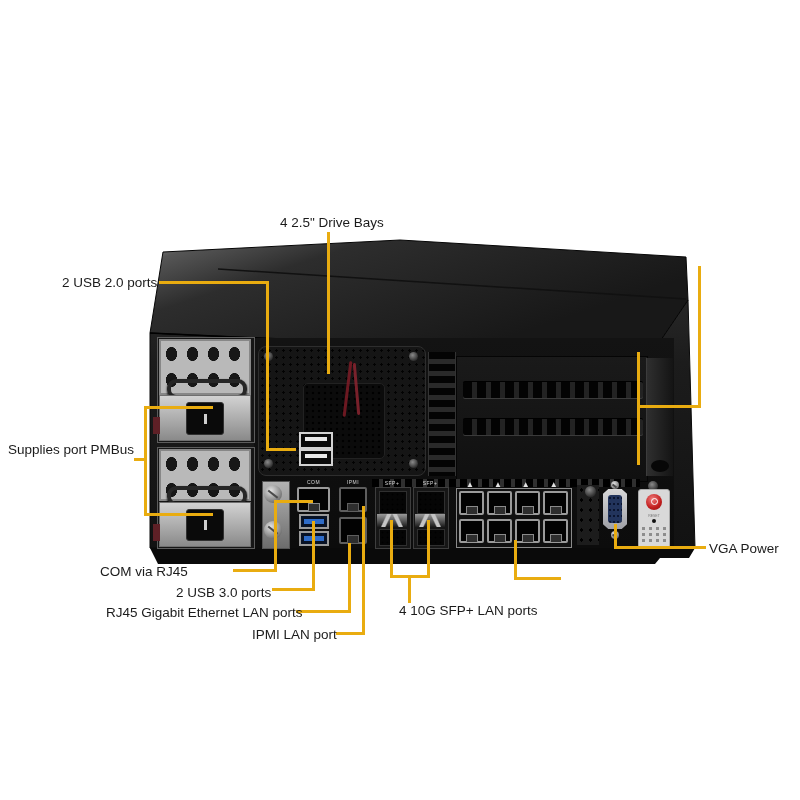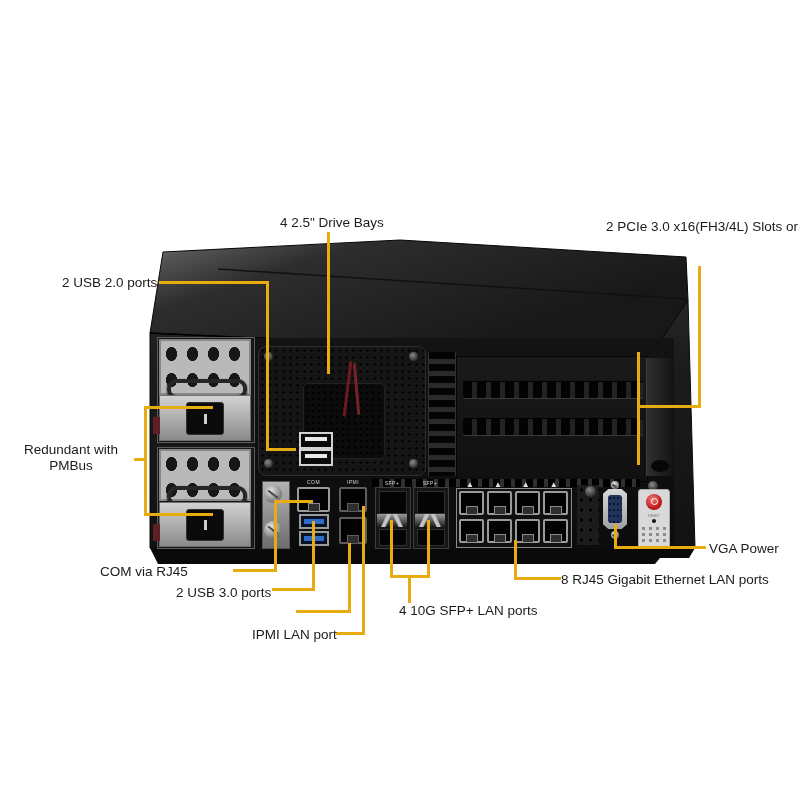--- a/index.html
+++ b/index.html
@@ -212,26 +212,25 @@
   <div class="cl" style="left:427px;top:520px;width:3px;height:58px;"></div>
   <div class="cl" style="left:390px;top:575px;width:40px;height:3px;"></div>
   <div class="cl" style="left:408px;top:575px;width:3px;height:28px;"></div>
   <div class="cl" style="left:514px;top:540px;width:3px;height:40px;"></div>
   <div class="cl" style="left:514px;top:577px;width:47px;height:3px;"></div>
   <div class="cl" style="left:614px;top:524px;width:3px;height:24px;"></div>
   <div class="cl" style="left:614px;top:546px;width:92px;height:3px;"></div>
 
   <div class="lbl" style="left:280px;top:215px;">4 2.5" Drive Bays</div>
   <div class="lbl" style="left:585px;top:219px;width:213px;text-align:right;">
-    <div>2 PCIe 3.0 x16(FH3/4L) Slots or</div>
   </div>
   <div class="lbl" style="left:62px;top:275px;">2 USB 2.0 ports</div>
   <div class="lbl" style="left:4px;top:442px;width:134px;text-align:center;white-space:normal;">
-    <div>Redundant with PMBus</div>
+    <div>Supplies port PMBus</div>
   </div>
   <div class="lbl" style="left:100px;top:564px;">COM via RJ45</div>
   <div class="lbl" style="left:176px;top:585px;text-align:center;">2 USB 3.0 ports</div>
+  <div class="lbl" style="left:106px;top:605px;">RJ45 Gigabit Ethernet LAN ports</div>
   <div class="lbl" style="left:252px;top:627px;">IPMI LAN port</div>
   <div class="lbl" style="left:399px;top:603px;">4 10G SFP+ LAN ports</div>
-  <div class="lbl" style="left:561px;top:572px;">8 RJ45 Gigabit Ethernet LAN ports</div>
   <div class="lbl" style="left:709px;top:541px;">VGA Power</div>
 
 </div>
 
 </body></html>

